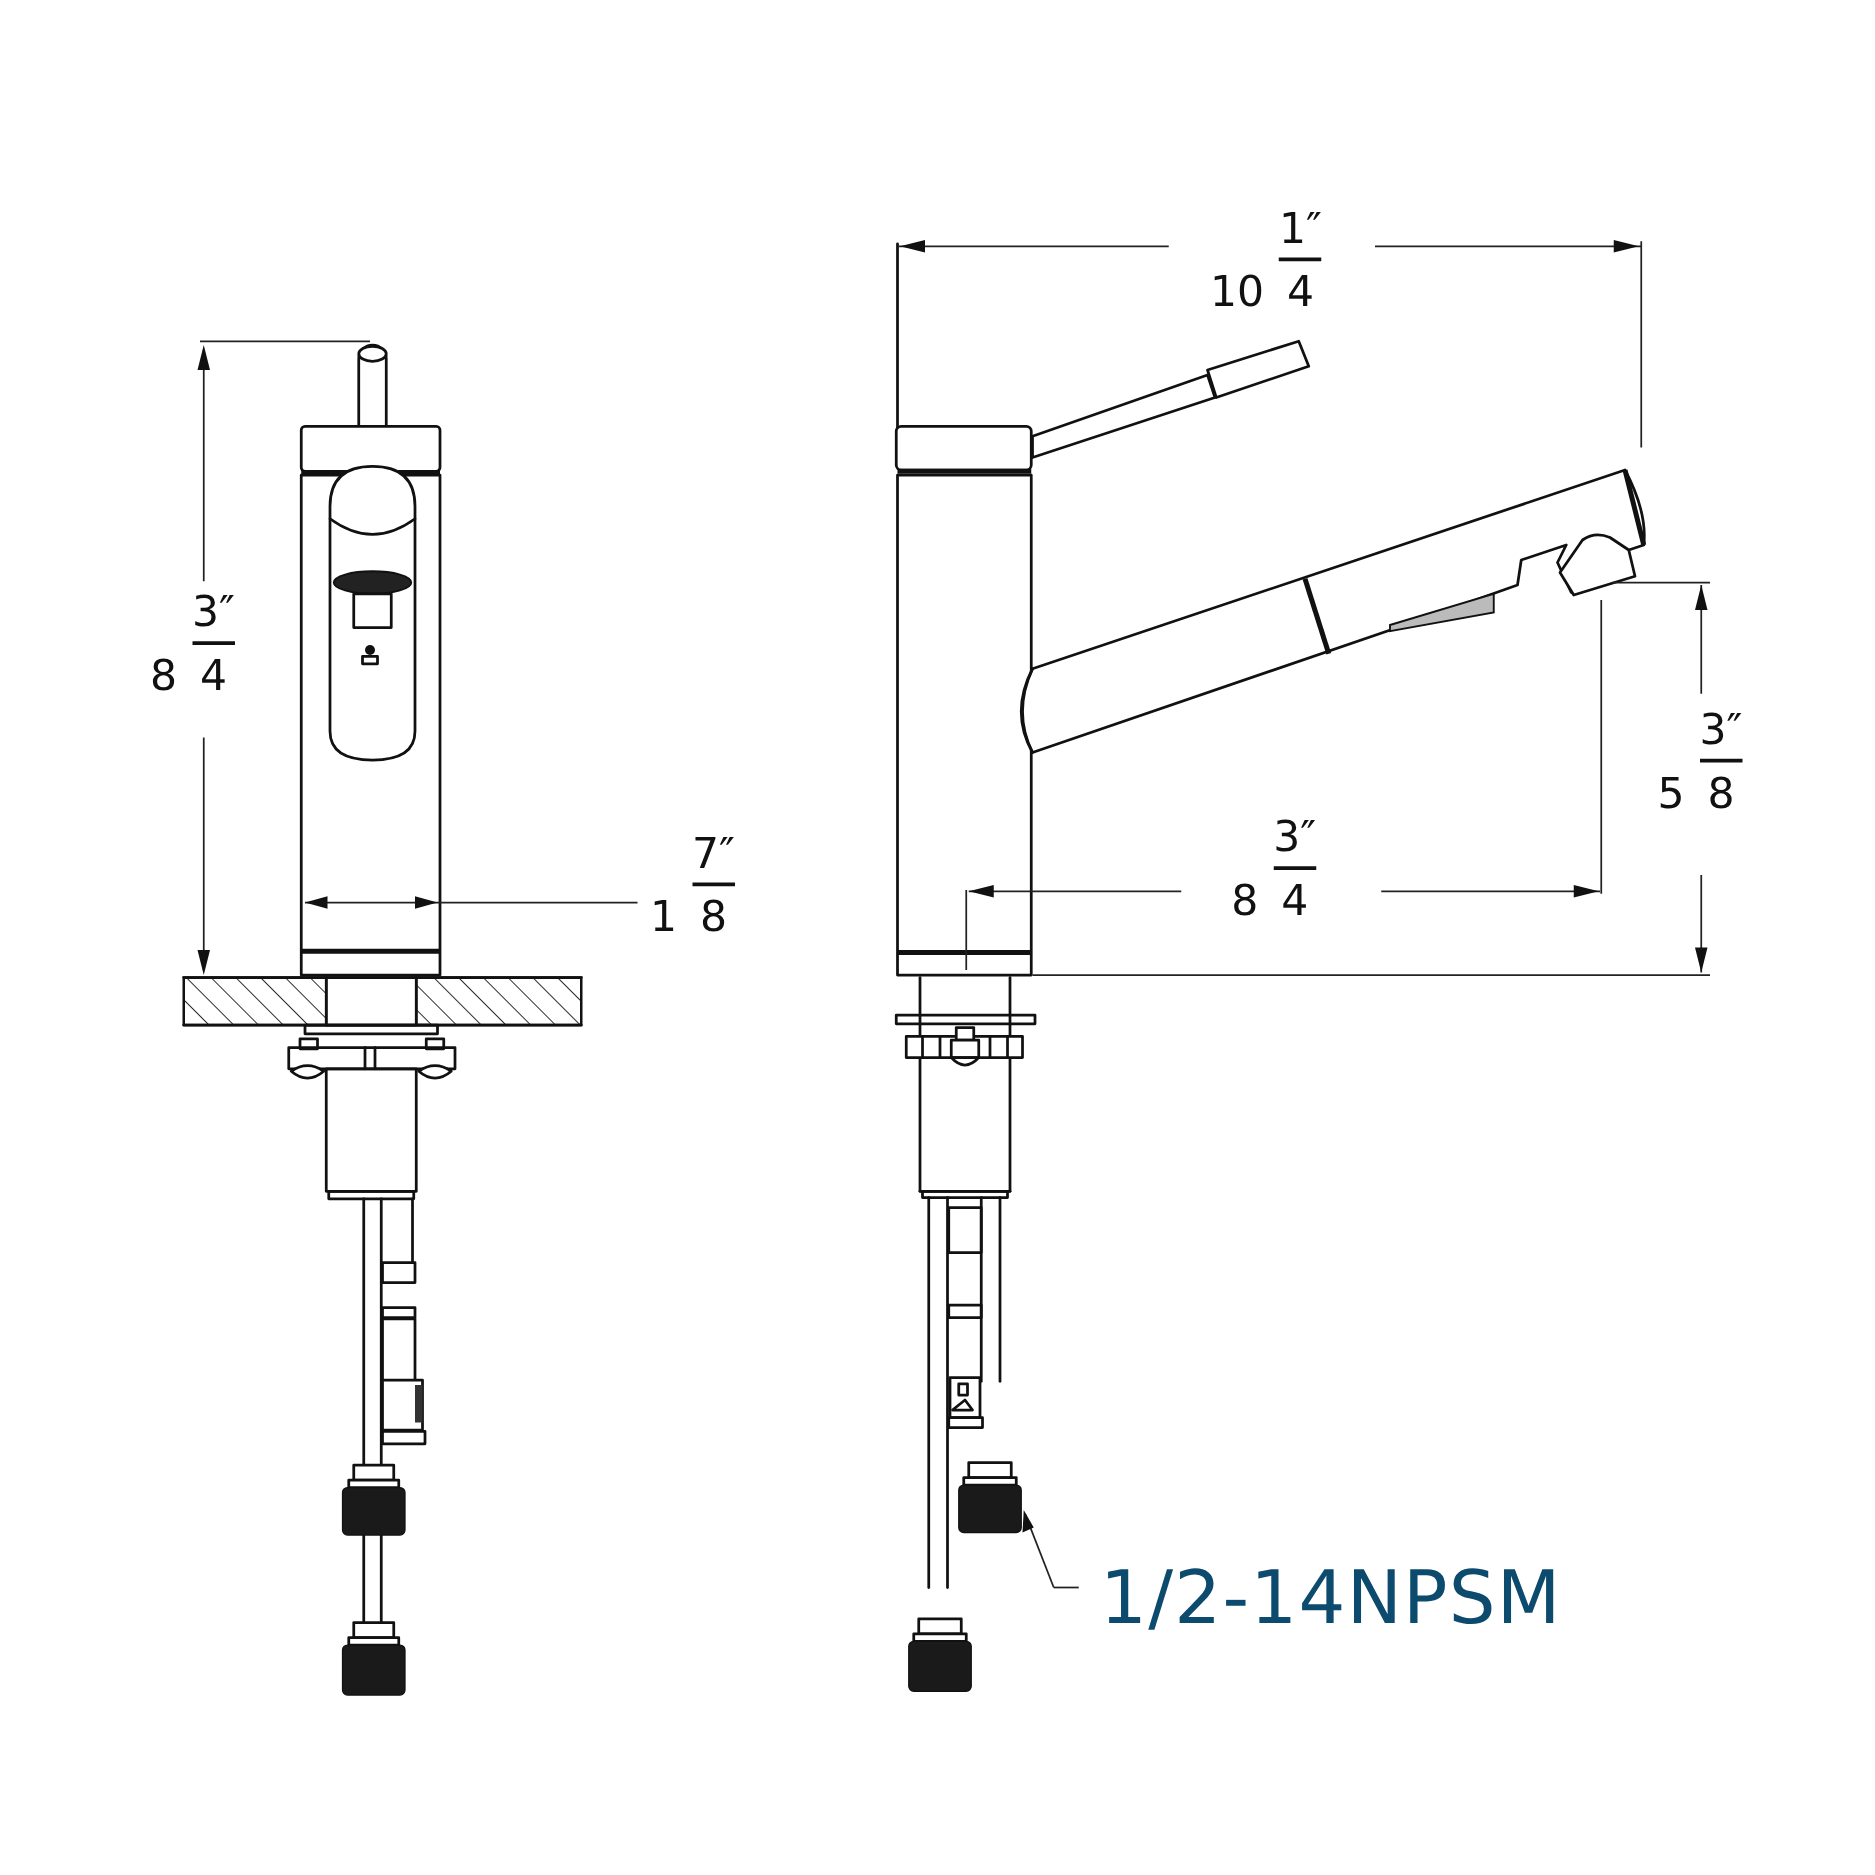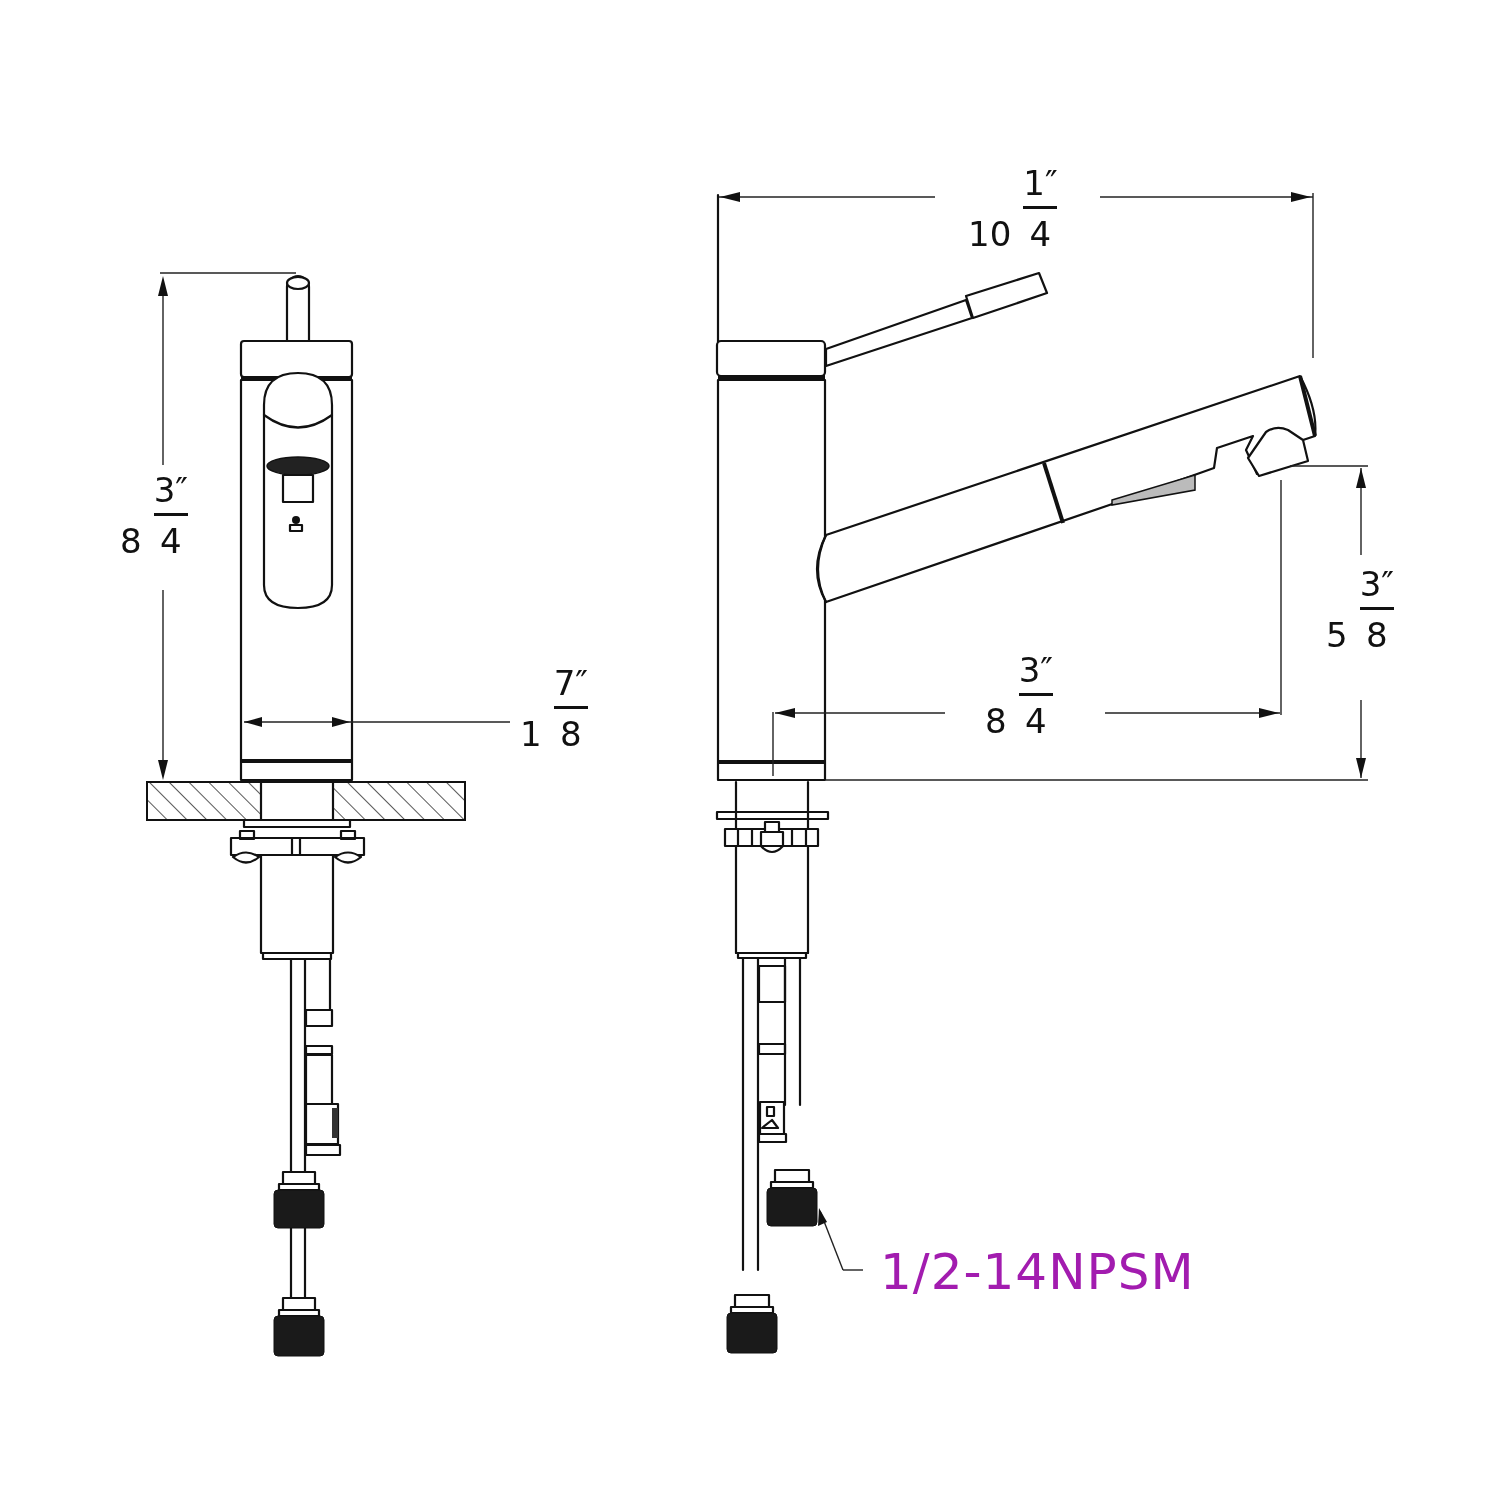--- a/index.html
+++ b/index.html
@@ -11,21 +11,21 @@
     .thick { stroke: #111; stroke-width: 4; fill: none; }
     .dim { stroke: #222; stroke-width: 1.4; fill: none; }
     .arrow { fill: #111; stroke: none; }
     .thread { fill: #1a1a1a; stroke: #111; stroke-width: 1; }
     .lbl { position: absolute; display: flex; align-items: flex-end; font-size: 34px; line-height: 1; color: #111; }
     .lbl .whole { margin-right: 12px; }
     .frac { display: inline-flex; flex-direction: column; align-items: center; }
     .frac .num { display: block; padding-bottom: 6px; position: relative; }
     .frac .bar { display: block; width: 34px; height: 3px; background: #111; }
     .frac .den { display: block; padding-top: 8px; }
-    .callout-text { position: absolute; font-size: 50px; color: #a21caf; letter-spacing: 1px; }
+    .callout-text { position: absolute; font-size: 59px; color: #0c4a6e; letter-spacing: 1px; }
   </style>
 </head>
 <body>
 
 <svg id="drawing" viewBox="0 0 1500 1500" xmlns="http://www.w3.org/2000/svg">
   <defs>
     <pattern id="hatchPat" patternUnits="userSpaceOnUse" width="14" height="14" patternTransform="rotate(-45)">
       <line x1="0" y1="0" x2="0" y2="14" stroke="#111" stroke-width="1.4"></line>
     </pattern>
   </defs>

